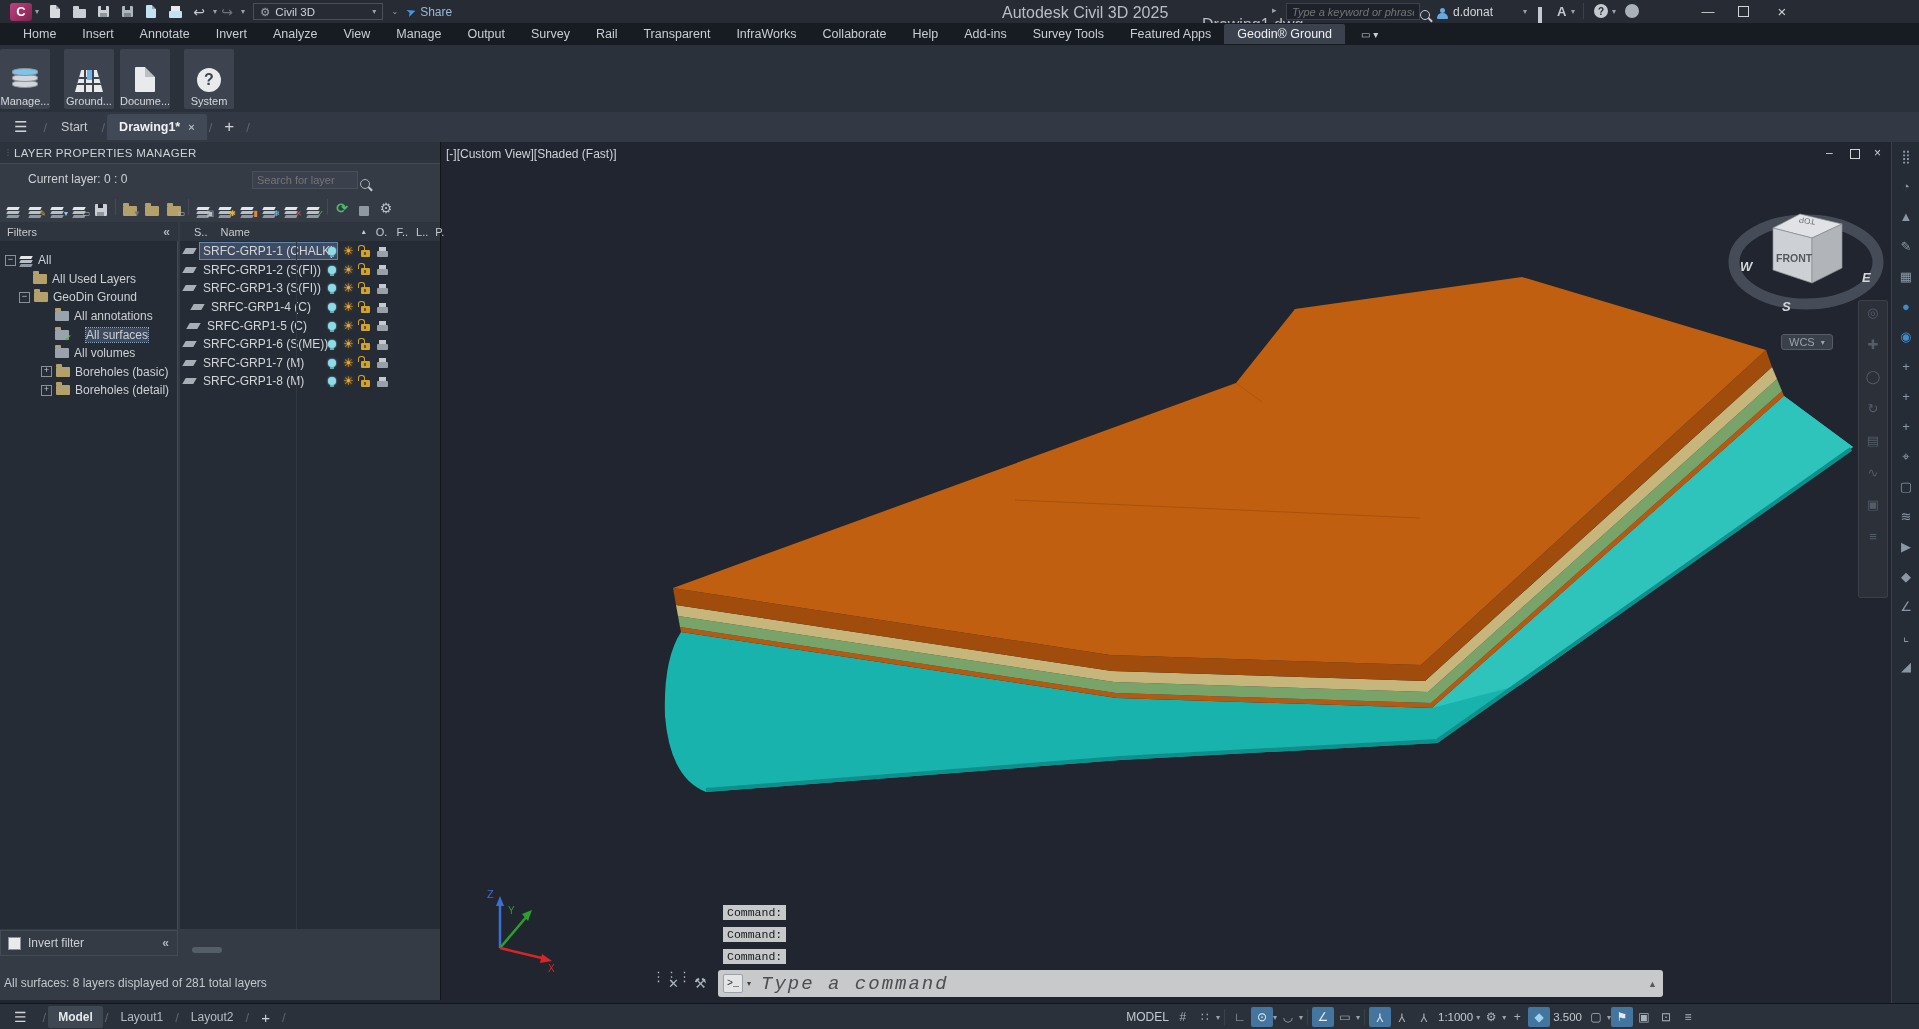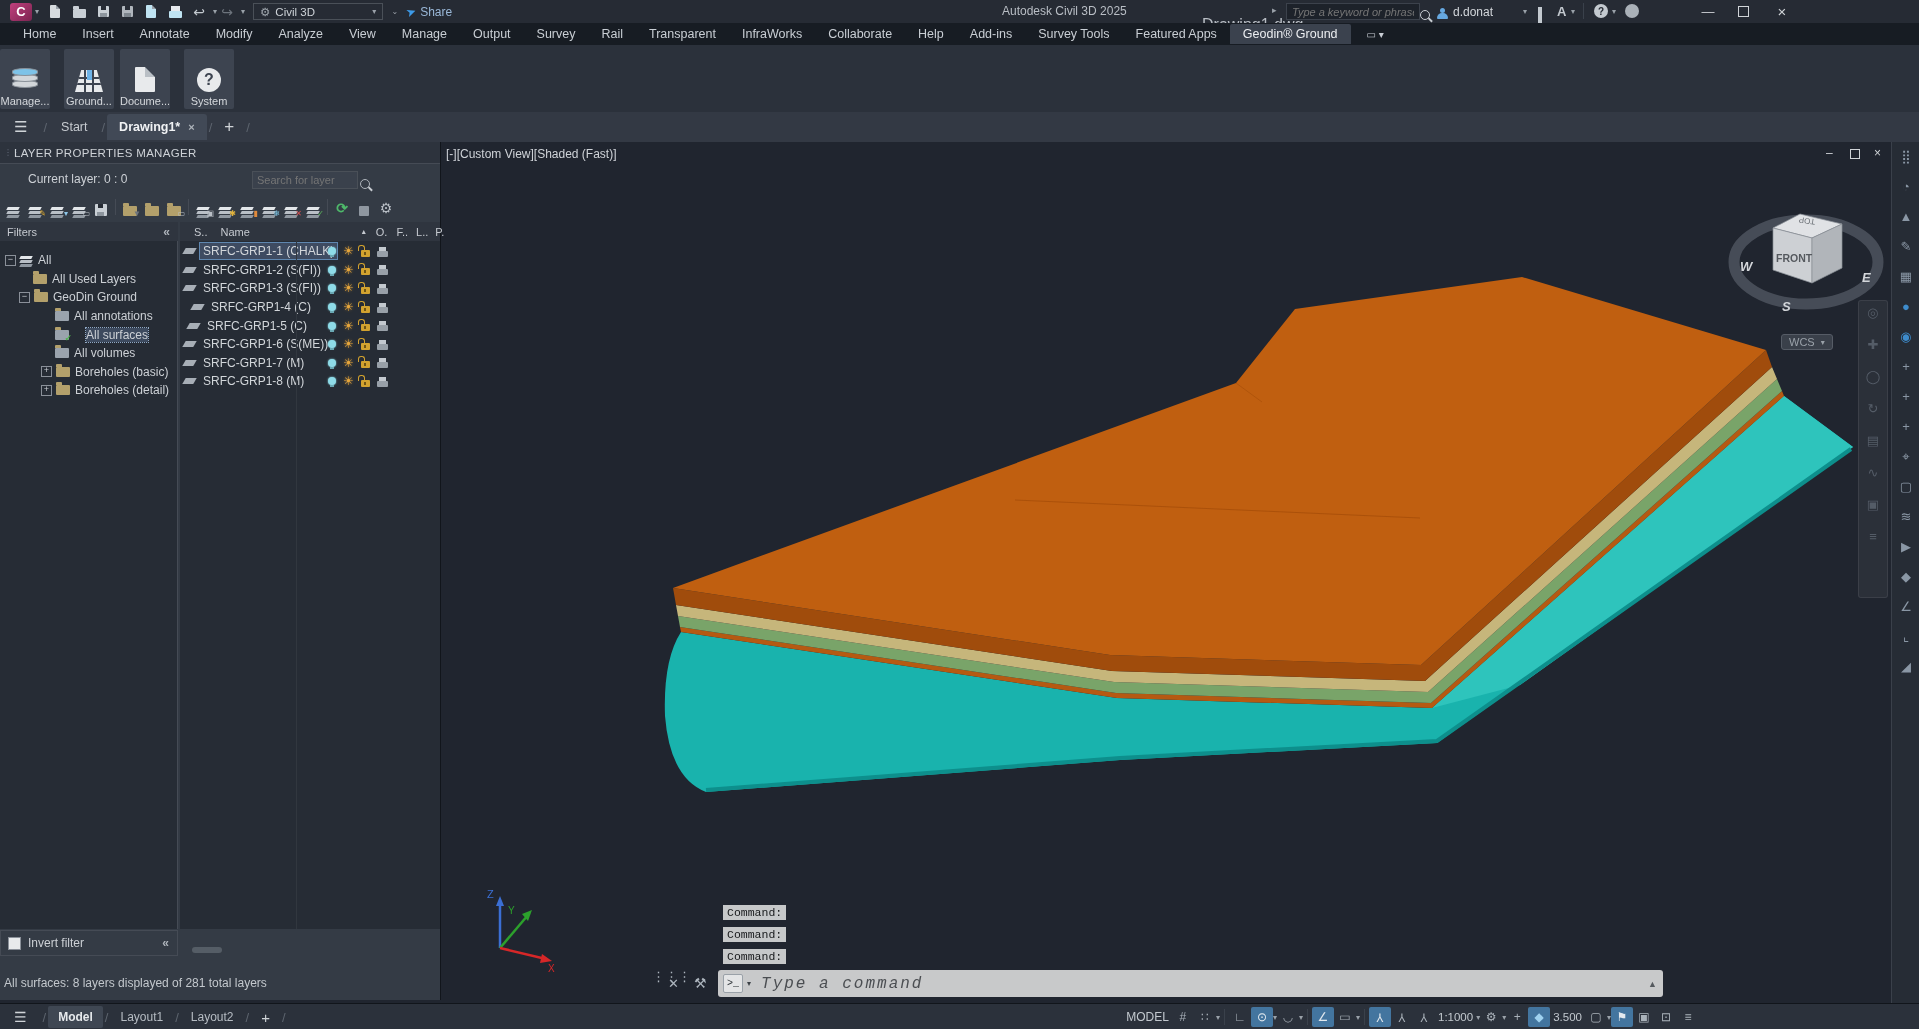--- a/index.html
+++ b/index.html
@@ -19,21 +19,21 @@
   .cssfolder{width:13px;height:9px;background:#c9cfd5;border-radius:1px;position:relative;margin-top:3px;}
   .cssfolder::before{content:"";position:absolute;top:-3px;left:0;width:6px;height:3px;background:#c9cfd5;border-radius:1px 1px 0 0;}
   .cssdisk{width:11px;height:11px;background:#c9cfd5;border-radius:1px;position:relative;}
   .cssdisk::before{content:"";position:absolute;top:0;left:3px;width:5px;height:4px;background:#262b34;}
   .cssdisk::after{content:"";position:absolute;bottom:0;left:2px;width:7px;height:4px;background:#8d959d;}
   .cssprint{width:13px;height:7px;background:#9fd;background:#bfe3f2;border-radius:1px;position:relative;margin-top:6px;}
   .cssprint::before{content:"";position:absolute;top:-5px;left:2px;width:9px;height:5px;background:#e6eaee;}
   #wsbox{border:1px solid #4a5058;height:15px;color:#cfd4d9;font-size:11.5px;padding:0 6px;display:flex;align-items:center;gap:5px;}
   .dd{color:#9aa1a9;font-size:8px;}
   #sharewrap{color:#3d9be9;font-size:12px;display:flex;align-items:center;gap:4px;}
-  #titletext{color:#b9bec5;font-size:12px;}
+  #titletext{color:#b9bec5;font-size:16px;}
   #ic-search{width:122px;height:15px;background:#1d222a;border:1px solid #3c424c;color:#878d95;
     font-style:italic;font-size:11px;padding:0 5px;font-family:"Liberation Sans",sans-serif;}
   .mag{width:8px;height:8px;border:1.5px solid #c8cdd2;border-radius:50%;position:relative;display:inline-block;}
   .mag::after{content:"";position:absolute;width:5px;height:1.5px;background:#c8cdd2;transform:rotate(45deg);right:-4px;bottom:-1px;}
   .personicon{width:11px;height:11px;position:relative;display:inline-block;}
   .personicon::before{content:"";position:absolute;left:3px;top:0;width:5px;height:5px;border-radius:50%;background:#66a8e0;}
   .personicon::after{content:"";position:absolute;left:0;top:5px;width:11px;height:6px;border-radius:5px 5px 1px 1px;background:#66a8e0;}
   .cart{width:11px;height:8px;border-bottom:2px solid #c3c9cf;border-left:2px solid #c3c9cf;border-right:2px solid #c3c9cf;position:relative;margin-top:-4px;}
   .cart::after{content:"";position:absolute;left:1px;bottom:-5px;width:3px;height:3px;border-radius:50%;background:#c3c9cf;box-shadow:5px 0 0 #c3c9cf;}
   .circgl{width:14px;height:14px;border-radius:50%;display:flex;align-items:center;justify-content:center;
@@ -114,21 +114,21 @@
   #vplabel span{margin-right:0px;}
   #vpctrl{color:#d0d4d8;font-size:12px;z-index:10;letter-spacing:10px;}
   #wcsbox{background:#3a404a;border:1px solid #565c66;border-radius:3px;color:#9aa1a9;font-size:11px;
     padding:1px 7px;display:flex;gap:6px;align-items:center;z-index:10;}
   
   .cmdhist{background:#c6c8c9;color:#16181a;font-family:"Liberation Mono",monospace;font-size:11.5px;
     padding:1px 4px;z-index:12;}
   #cmdbar{background:#c8c9ca;border-radius:3px;display:flex;align-items:center;z-index:12;}
   #cmdchip{background:#e4e5e6;border:1px solid #9aa1a8;border-radius:2px;color:#2e3338;
     font-family:"Liberation Mono",monospace;font-size:10px;padding:0 3px;margin-left:5px;height:17px;display:flex;align-items:center;}
-  #cmdph{color:#4b4e52;font-style:italic;font-size:16px;letter-spacing:2px;margin-left:10px;
+  #cmdph{color:#4b4e52;font-style:italic;font-size:19px;letter-spacing:2px;margin-left:10px;
     font-family:"Liberation Mono",monospace;}
   .cmdleft{color:#aeb6bf;z-index:12;font-size:13px;}
   
   #navfaint{background:rgba(255,255,255,.05);border:1px solid rgba(255,255,255,.08);border-radius:3px;z-index:9;
     display:flex;flex-direction:column;align-items:center;padding-top:4px;gap:17px;}
   #navfaint span{color:#6b7480;font-size:13px;opacity:.65;}
   #righttb{background:#262c35;border-left:1px solid #3a404a;z-index:20;display:flex;flex-direction:column;align-items:center;padding-top:8px;gap:17px;}
   #righttb span{color:#8a97a5;font-size:13px;line-height:13px;}
   #righttb span.blue{color:#3e8ccc;}
   
@@ -242,21 +242,21 @@
   <span class="p winbtn" style="left:1694px;top:4px">—</span>
   <span class="p" style="left:1738px;top:6px;width:9px;height:9px;border:1.5px solid #d0d4d8"></span>
   <span class="p winbtn" style="left:1768px;top:3px;font-size:15px">×</span>
 </div>
 
 <div id="ribbontabs" class="p">
   <div style="width:10px"></div>
   <span class="rtab">Home</span>
   <span class="rtab">Insert</span>
   <span class="rtab">Annotate</span>
-  <span class="rtab">Modify</span>
+  <span class="rtab">Invert</span>
   <span class="rtab">Analyze</span>
   <span class="rtab">View</span>
   <span class="rtab">Manage</span>
   <span class="rtab">Output</span>
   <span class="rtab">Survey</span>
   <span class="rtab">Rail</span>
   <span class="rtab">Transparent</span>
   <span class="rtab">InfraWorks</span>
   <span class="rtab">Collaborate</span>
   <span class="rtab">Help</span>

